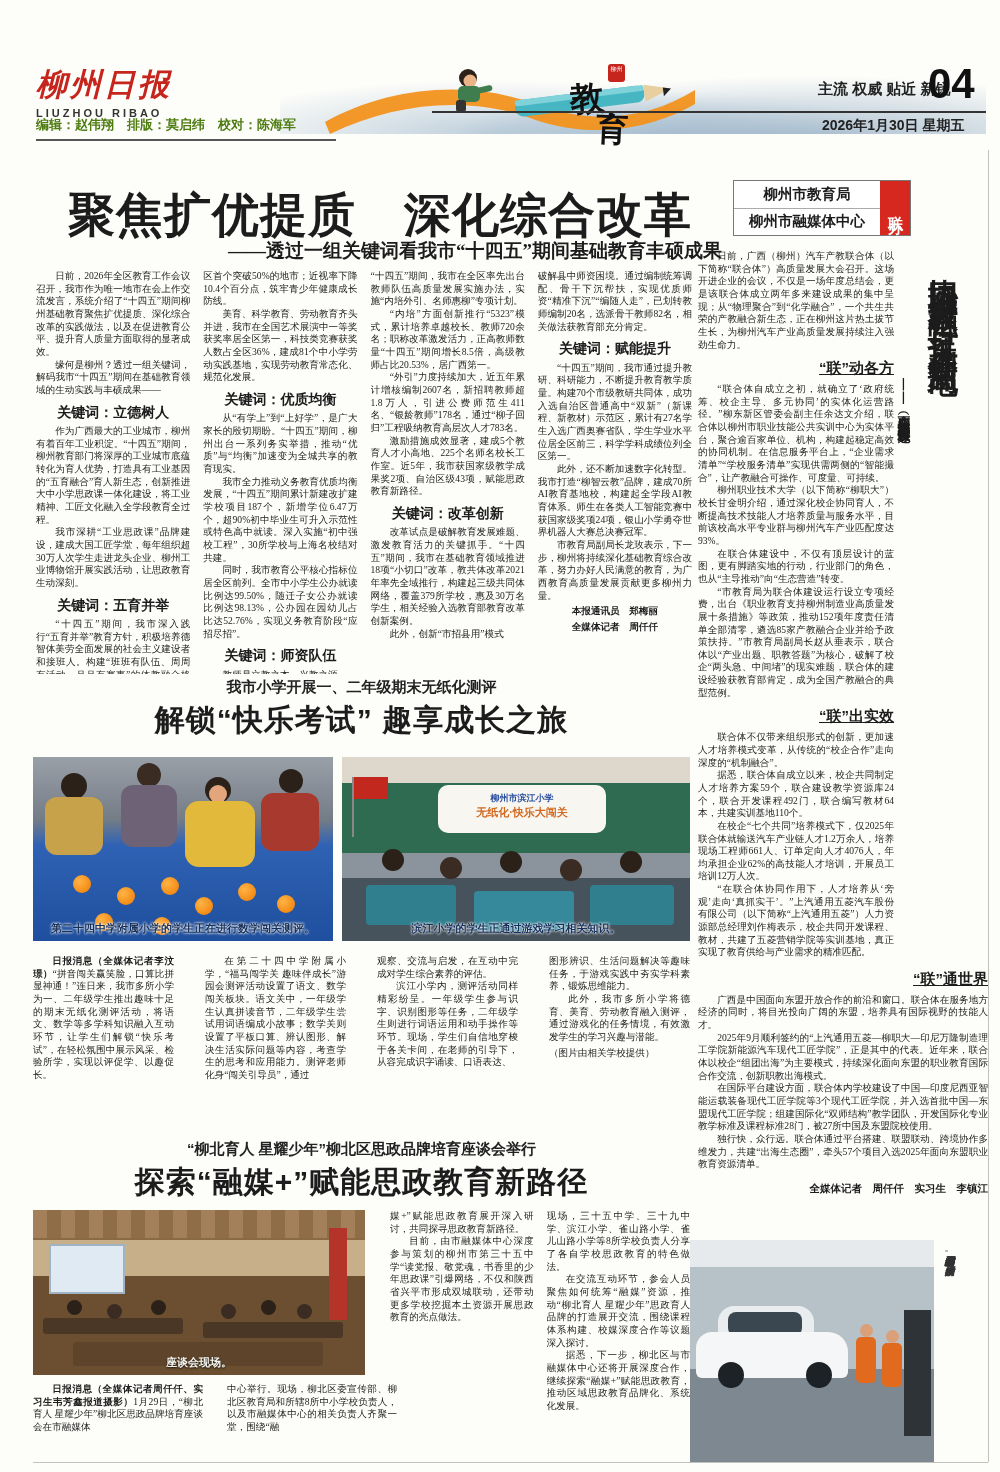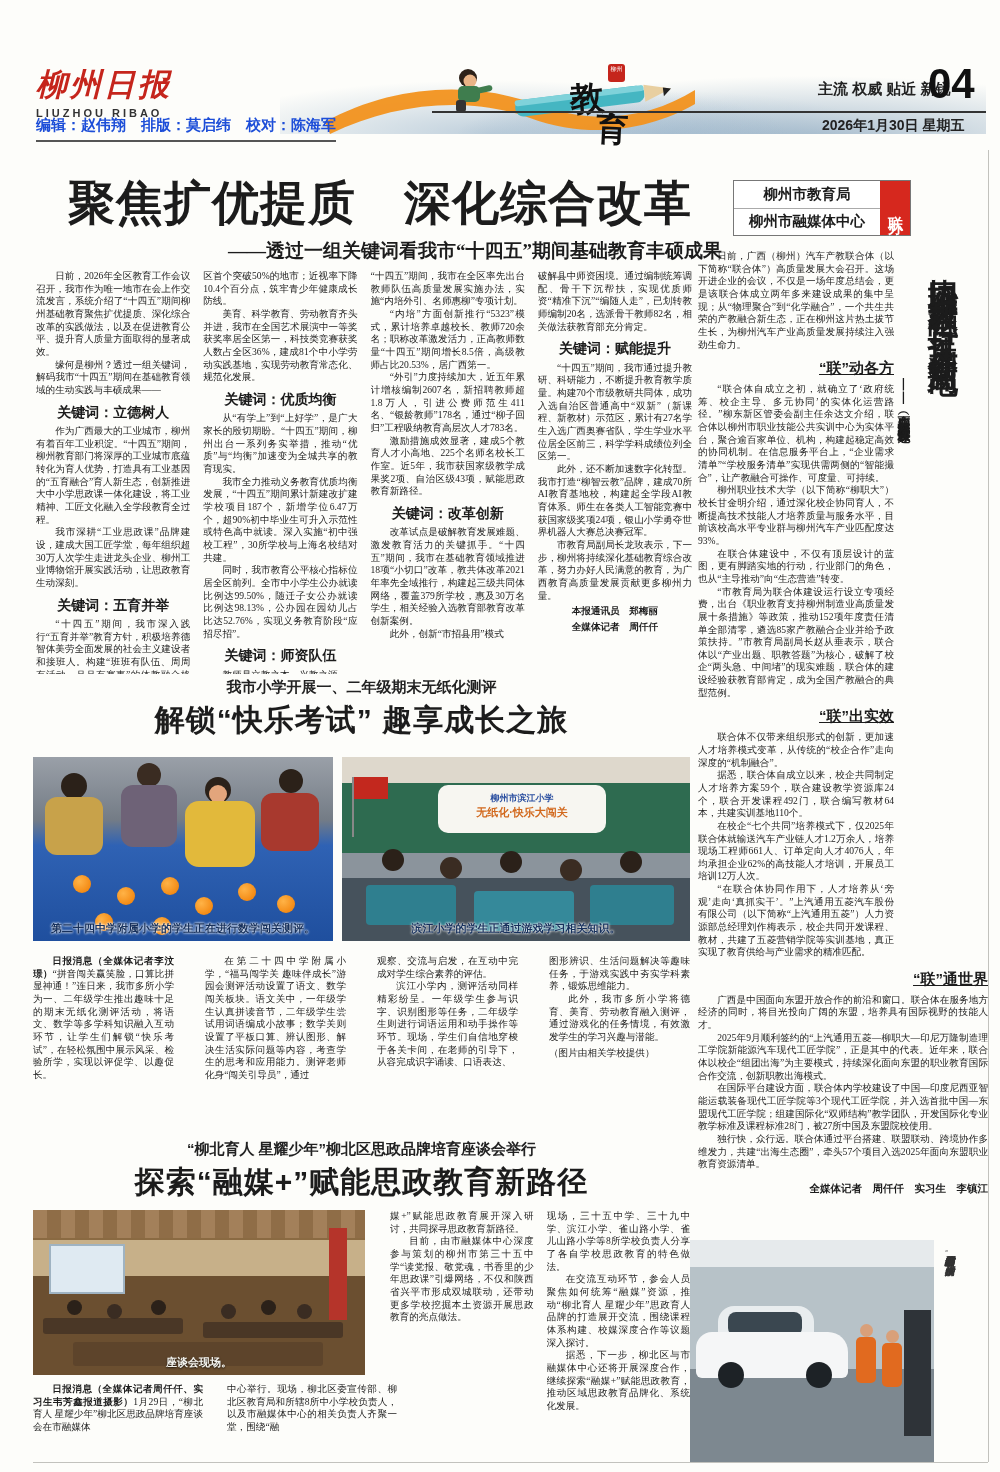--- a/index.html
+++ b/index.html
@@ -3,40 +3,40 @@
 <meta charset="utf-8">
 <style>
   html,body{margin:0;padding:0;background:#e9e9e6;}
   .page{position:relative;width:1000px;height:1472px;margin:0 auto;background:#fdfdfa;overflow:hidden;
         font-family:"Liberation Serif","DejaVu Serif",serif;color:#1c1c1c;}
   
   .logo{position:absolute;left:36px;top:64px;}
   .logo-cn{font-family:"DejaVu Serif",serif;font-size:31px;font-weight:bold;font-style:italic;color:#c5251c;letter-spacing:3px;}
   .logo-en{font-family:"Liberation Sans",sans-serif;font-size:11px;font-weight:bold;letter-spacing:3px;color:#333;margin-top:1px;}
   .credits{position:absolute;left:36px;top:116px;width:300px;font-family:"Liberation Sans",sans-serif;
-           font-size:15px;font-weight:bold;color:#1d4ed8;border-bottom:2px solid #555;padding-bottom:5px;}
+           font-size:13px;font-weight:bold;color:#4d7c0f;border-bottom:2px solid #555;padding-bottom:5px;}
   .mountains{position:absolute;left:280px;top:70px;width:706px;height:64px;
      background:radial-gradient(60% 120% at 30% 100%,rgba(140,170,195,.55),rgba(140,170,195,0) 70%),
                 radial-gradient(70% 140% at 75% 110%,rgba(110,145,175,.6),rgba(110,145,175,0) 72%),
                 radial-gradient(40% 90% at 55% 100%,rgba(170,195,215,.5),rgba(170,195,215,0) 75%);}
   .pencil{position:absolute;left:320px;top:60px;width:380px;height:92px;}
   .edu-logo{position:absolute;left:568px;top:64px;width:70px;height:86px;font-family:"DejaVu Serif",serif;}
   .edu-c1{position:absolute;left:2px;top:12px;font-size:34px;font-weight:bold;color:#111;transform:rotate(-4deg);}
   .edu-c2{position:absolute;left:28px;top:44px;font-size:32px;font-weight:bold;color:#111;transform:rotate(3deg);}
   .edu-seal{position:absolute;left:40px;top:0;width:17px;height:17px;background:#c5251c;border-radius:3px;
             color:#fff;font-size:6px;line-height:8px;text-align:center;font-family:"Liberation Sans",sans-serif;padding-top:1px;}
   .slogan{position:absolute;left:818px;top:80px;font-family:"Liberation Sans",sans-serif;font-size:15px;font-weight:bold;color:#222;}
   .pageno{position:absolute;left:928px;top:60px;font-family:"Liberation Sans",sans-serif;font-size:42px;font-weight:bold;color:#111;}
   .hdr-rule{position:absolute;left:432px;top:111px;width:554px;border-top:2px solid #333;}
   .dateline{position:absolute;left:822px;top:117px;font-family:"Liberation Sans",sans-serif;font-size:14px;font-weight:bold;color:#222;}
   
   .frame-r{position:absolute;left:988px;top:150px;height:1312px;border-left:1px solid #c2c2bd;}
   .frame-b{position:absolute;left:33px;top:1462px;width:955px;border-top:1px solid #c2c2bd;}
   
-  .main-headline{position:absolute;left:38px;top:172px;width:684px;text-align:center;
+  .main-headline{position:absolute;left:38px;top:184px;width:684px;text-align:center;
       font-size:47px;font-weight:bold;letter-spacing:1px;font-family:"Liberation Serif",serif;}
   .main-sub{position:absolute;left:38px;top:238px;width:684px;text-align:right;
       font-family:Liberation Serif, serif;font-size:19px;font-weight:bold;}
   .org-box{position:absolute;left:733px;top:180px;width:176px;height:54px;border:1px solid #777;display:flex;background:#fff;}
   .org-names{flex:1;display:flex;flex-direction:column;font-family:"Liberation Sans",sans-serif;font-weight:bold;font-size:14.5px;}
   .org-names div{flex:1;display:flex;align-items:center;justify-content:center;}
   .org-names div:first-child{border-bottom:1px solid #aaa;}
   .org-badge{width:30px;background:#d6281e;color:#fff;font-family:"Liberation Sans",sans-serif;font-weight:bold;
       font-size:15px;writing-mode:vertical-rl;display:flex;align-items:center;justify-content:center;letter-spacing:4px;}
   .top-cols{position:absolute;left:36px;top:270px;width:656px;height:404px;display:flex;gap:13px;}

